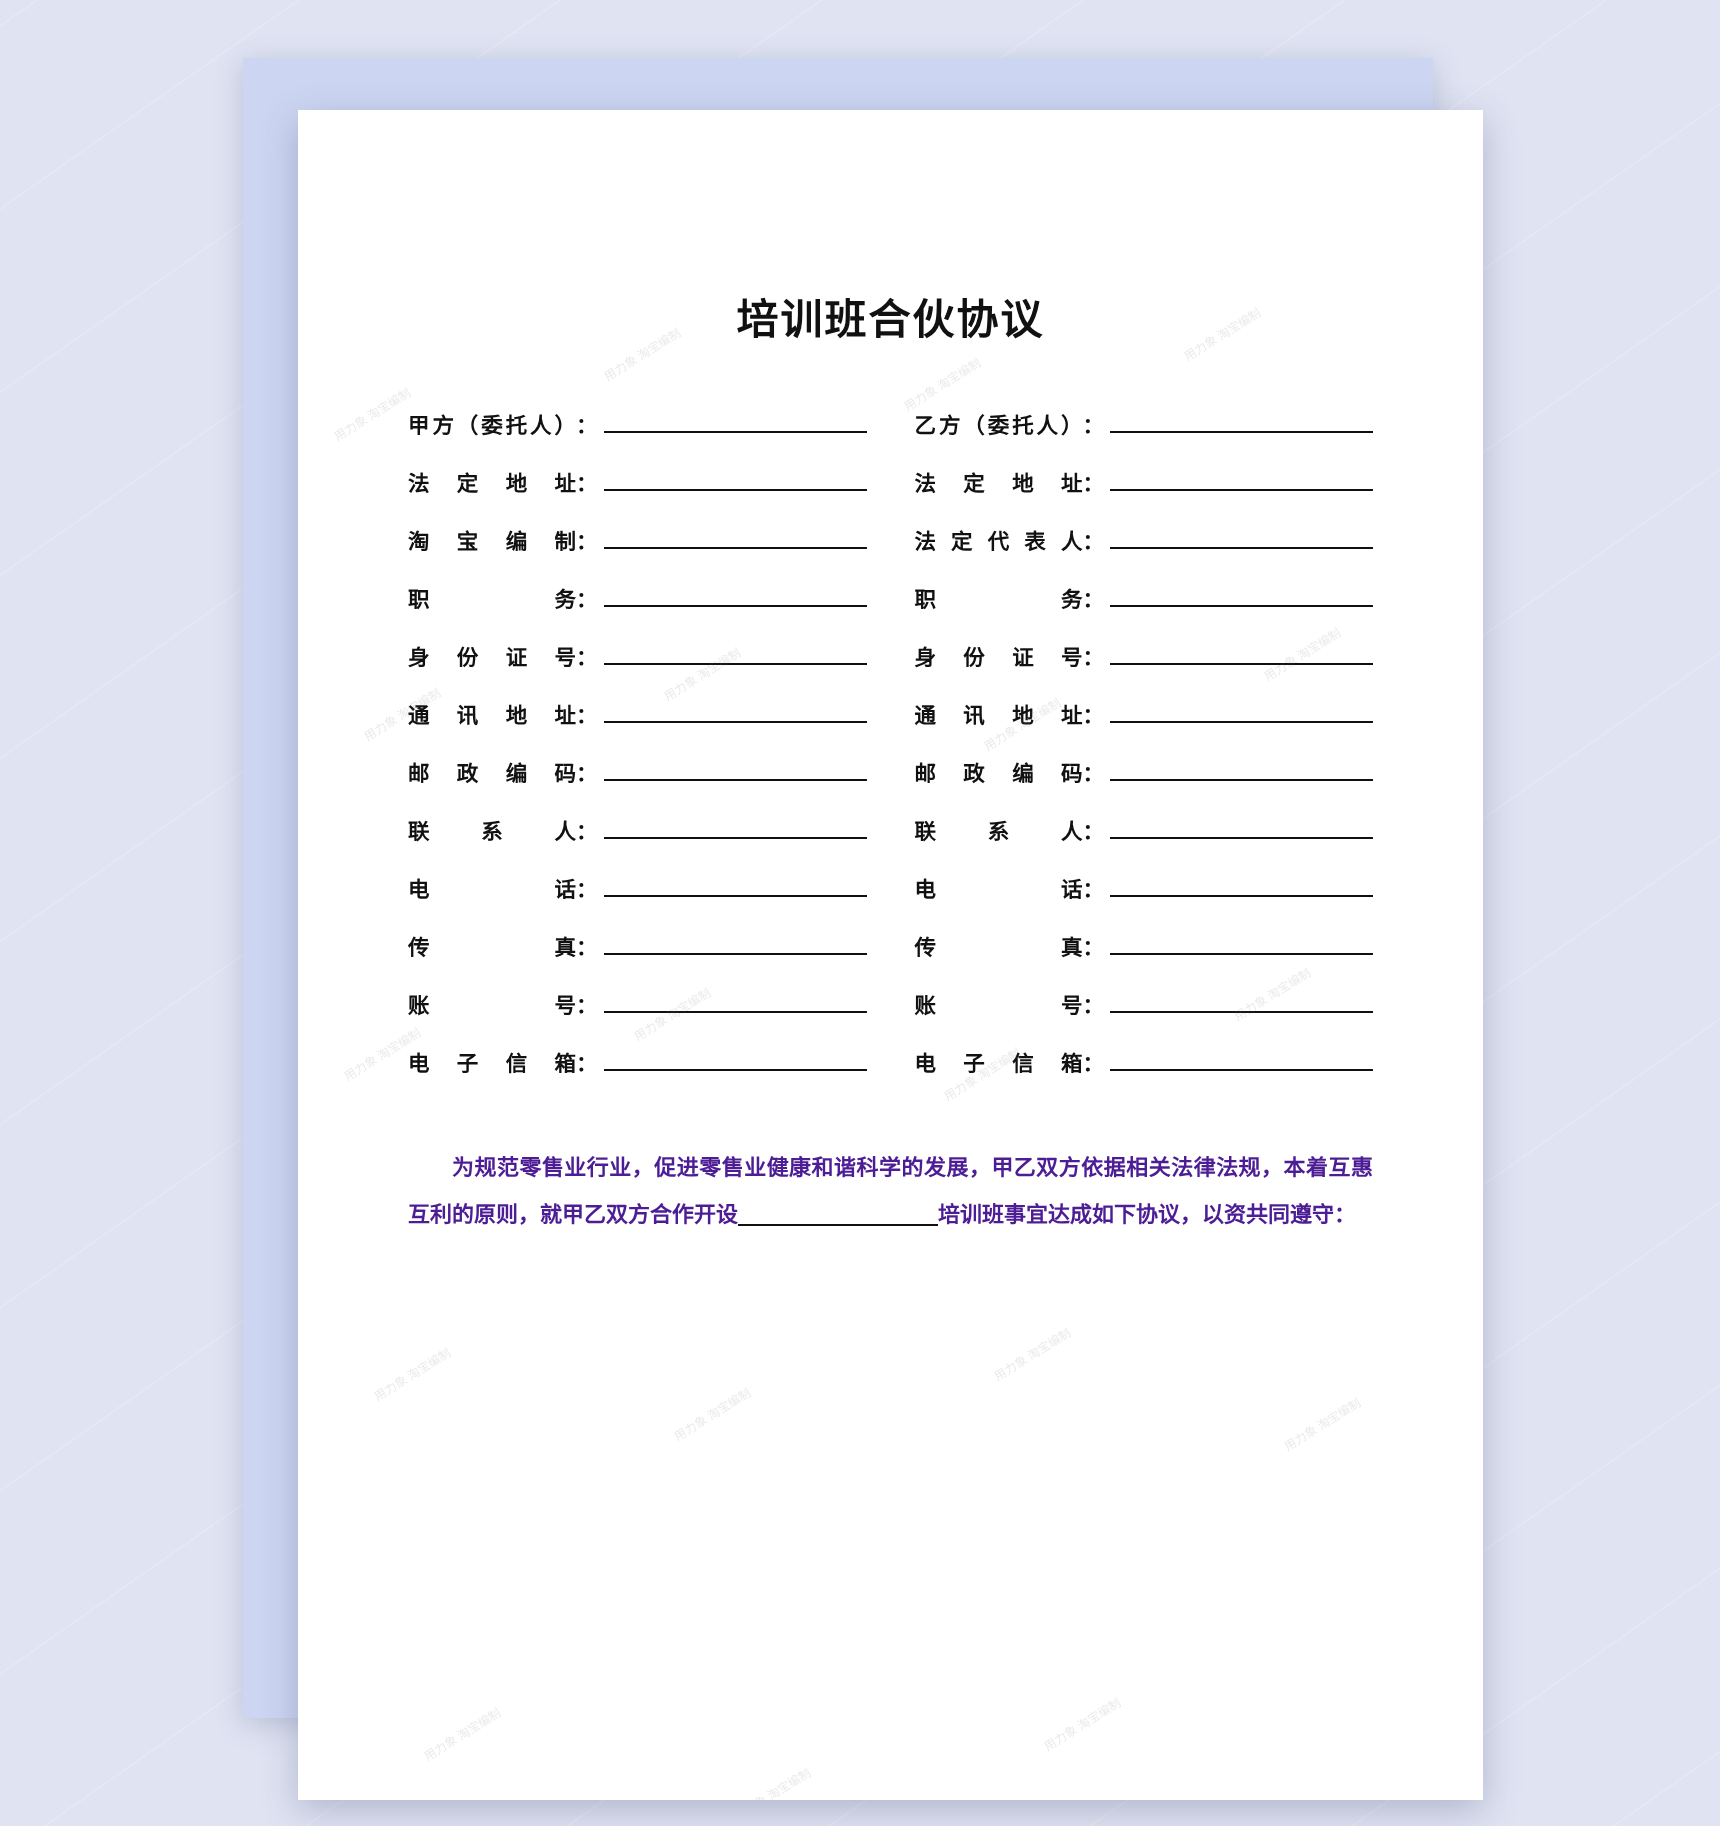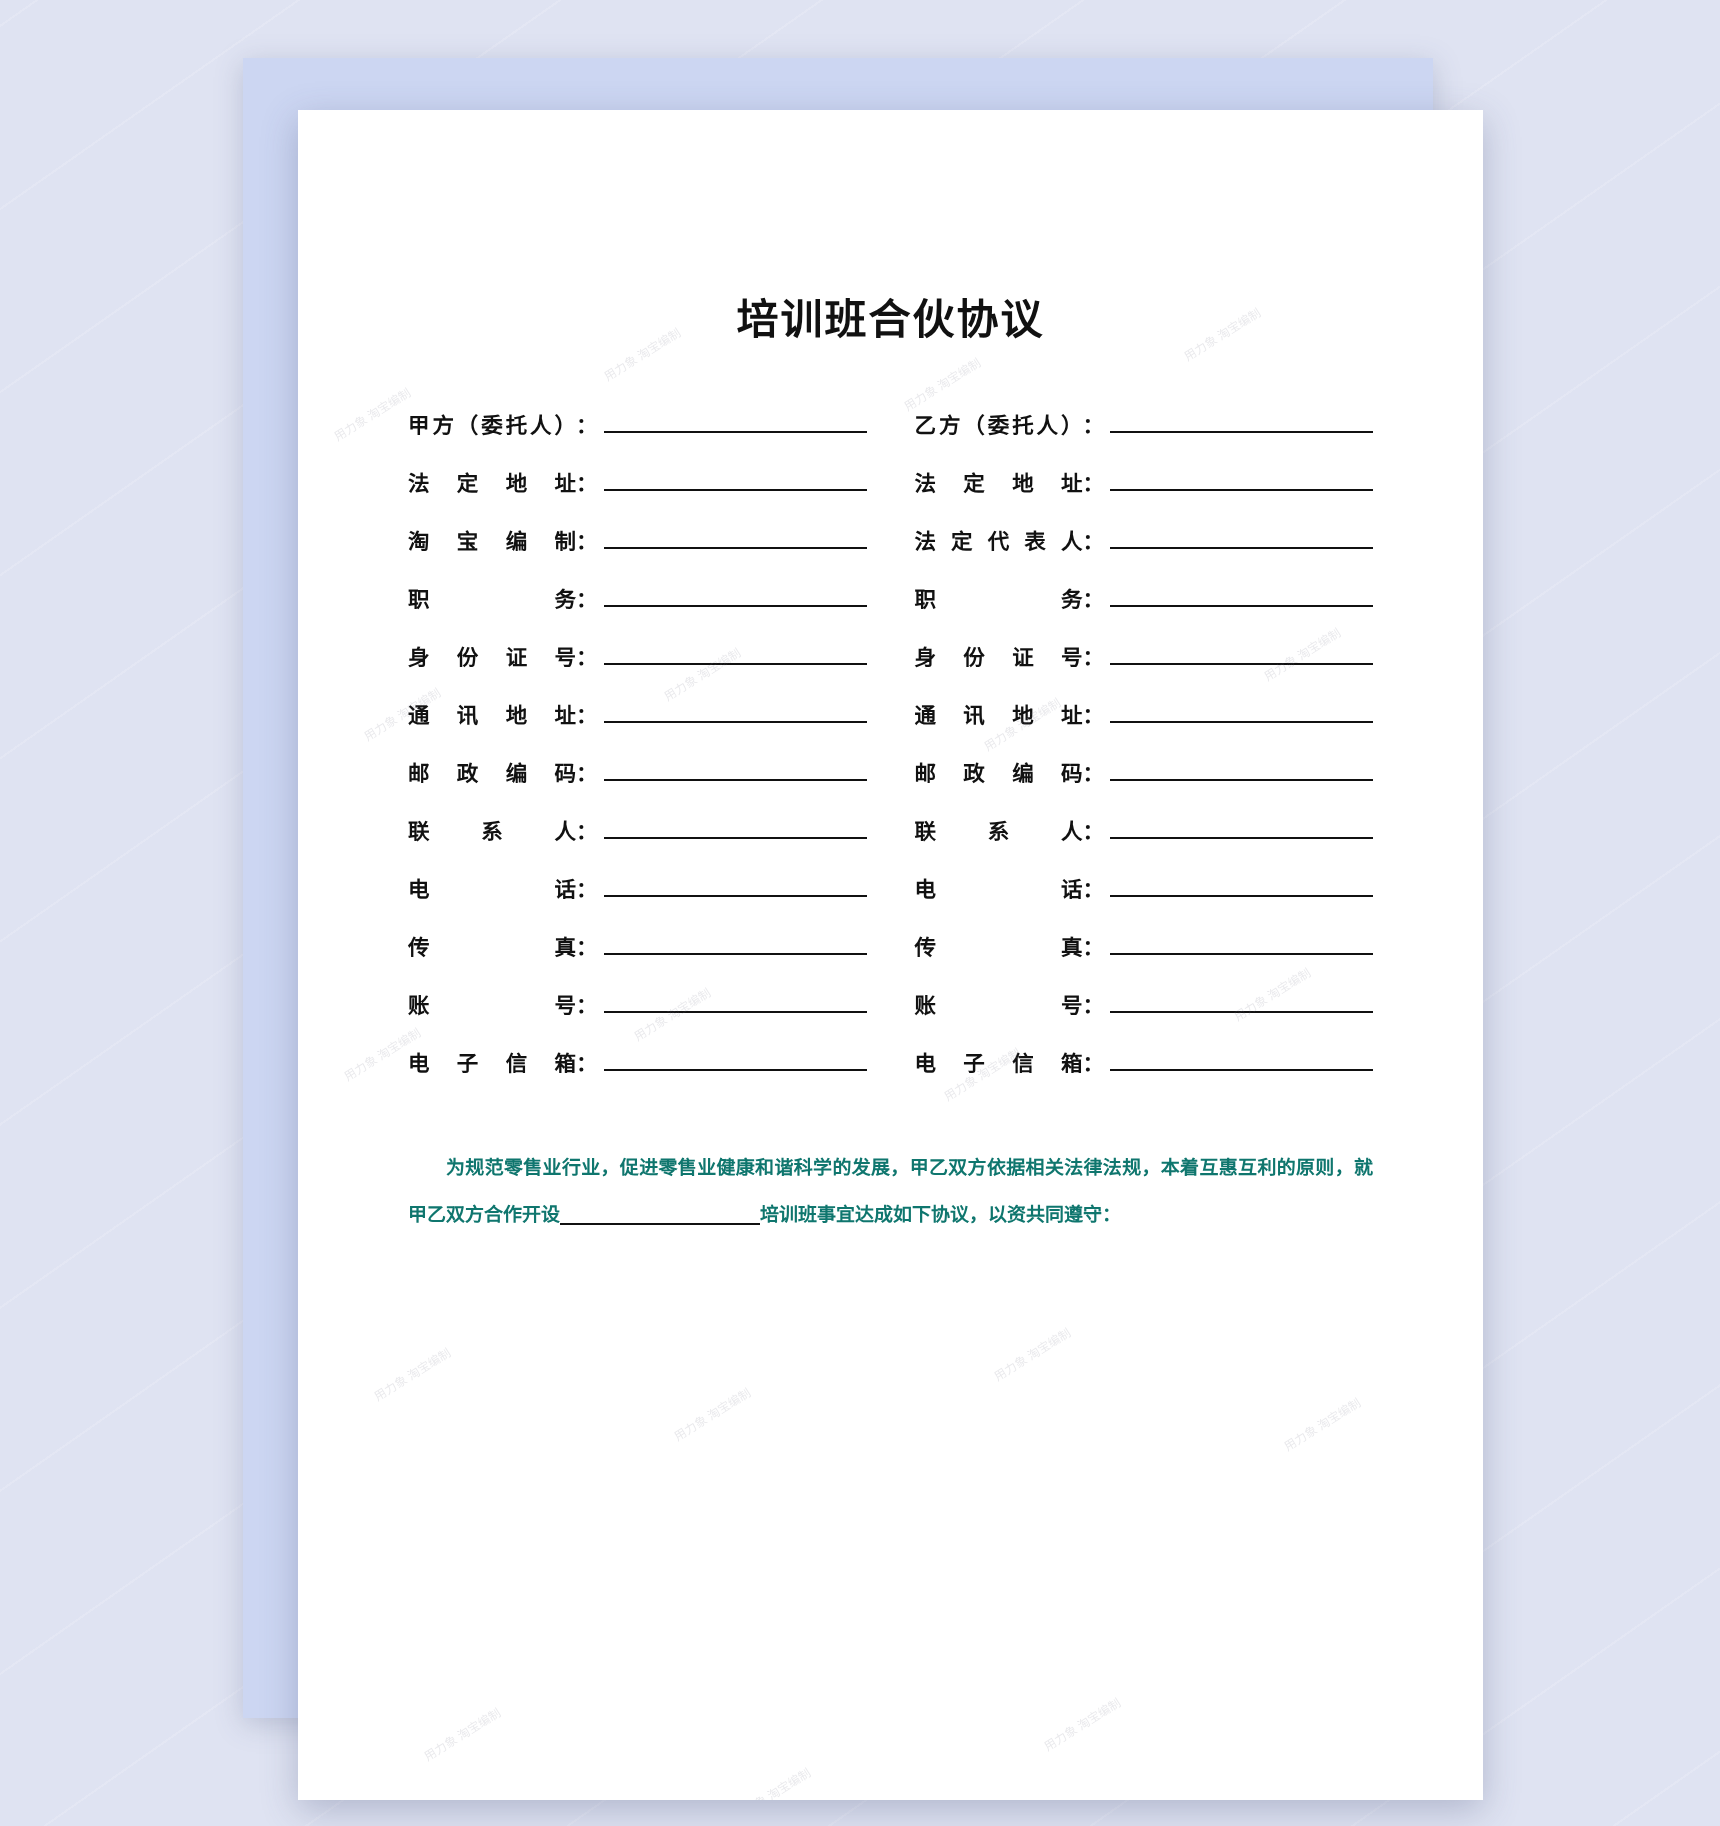--- a/index.html
+++ b/index.html
@@ -113,24 +113,24 @@
   .field-line {
     flex: 1;
     border-bottom: 2px solid #111;
     height: 20px;
     min-width: 120px;
   }
 
   
   .body-text {
     margin-top: 40px;
-    font-size: 19px;
+    font-size: 22px;
     font-weight: 700;
     line-height: 47px;
-    color: #0f766e;
+    color: #4c1d95;
     text-align: justify;
   }
   .body-text p {
     margin: 0;
     text-indent: 2em;
   }
   .inline-blank {
     display: inline-block;
     border-bottom: 2px solid #111;
     height: 22px;

